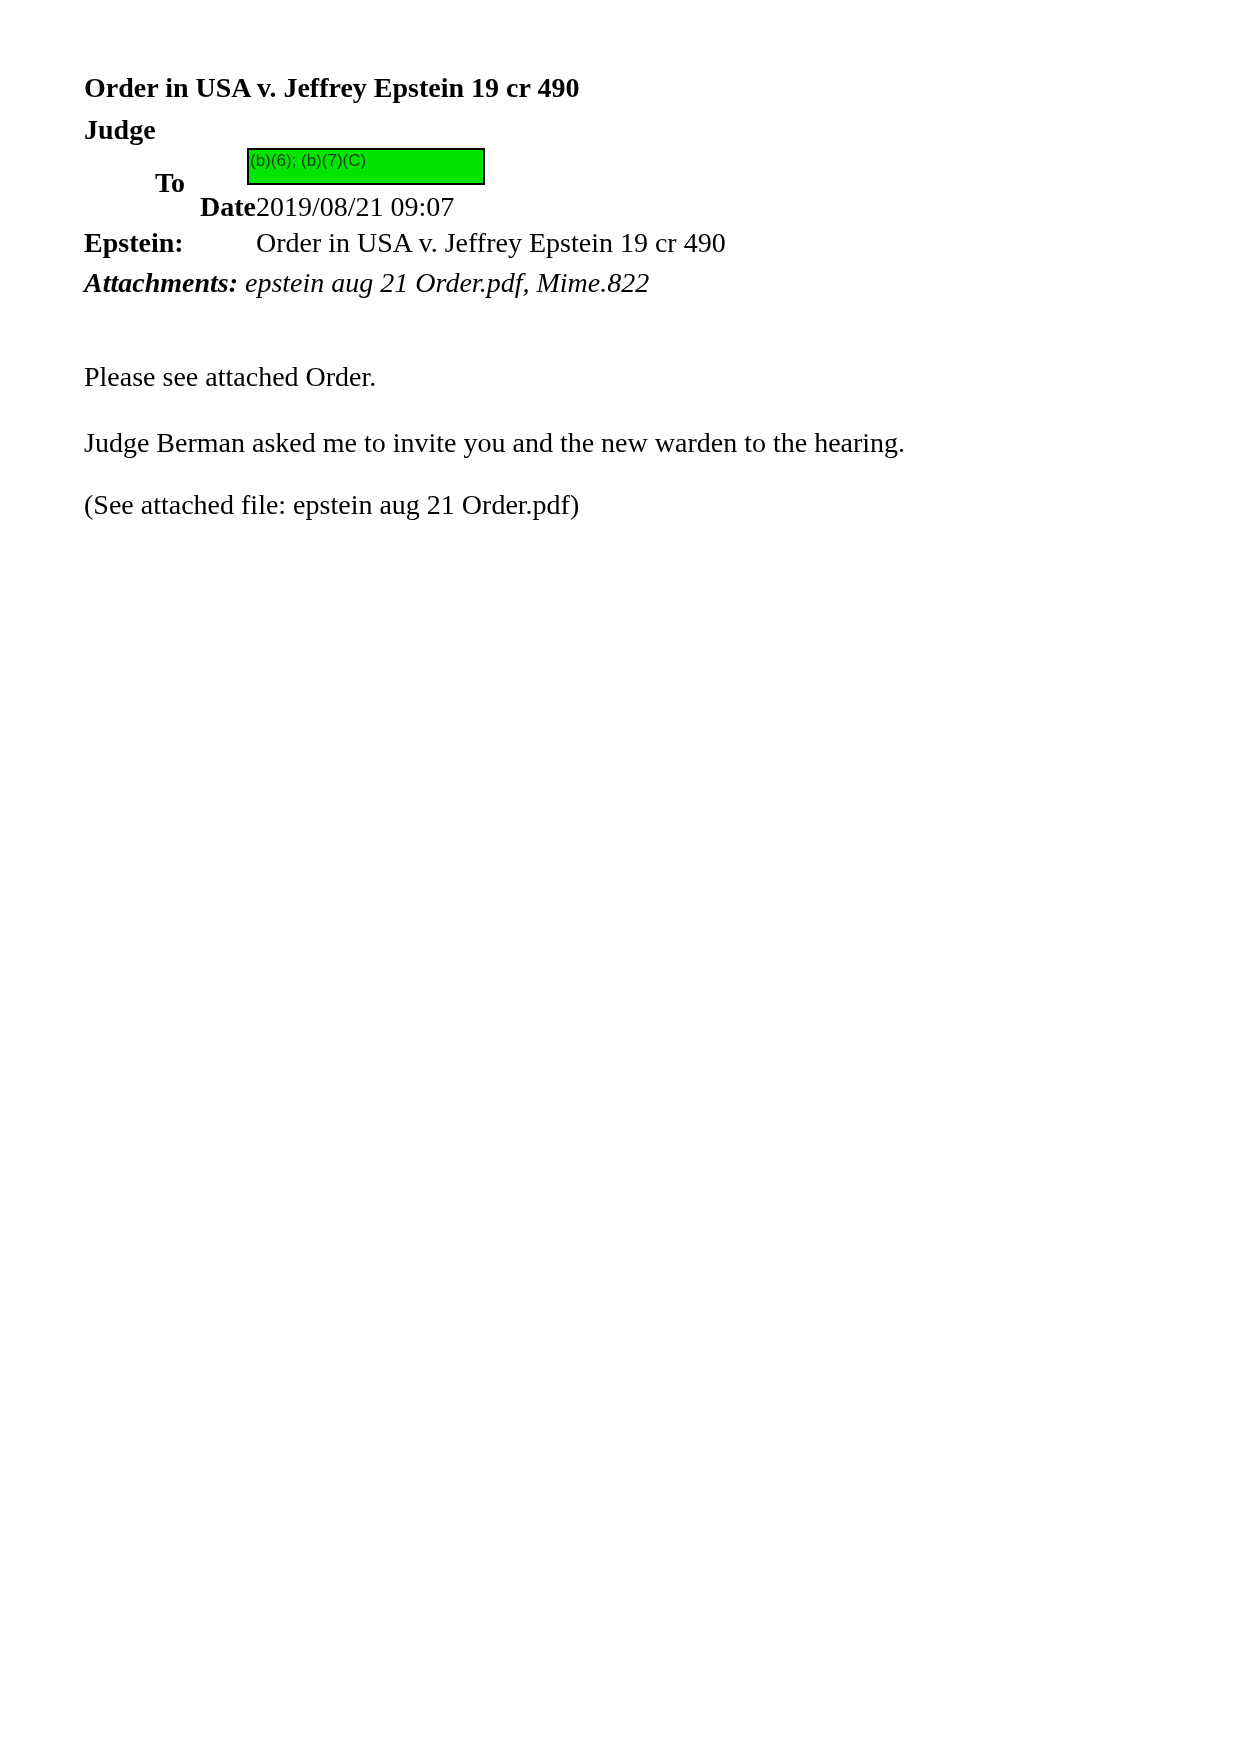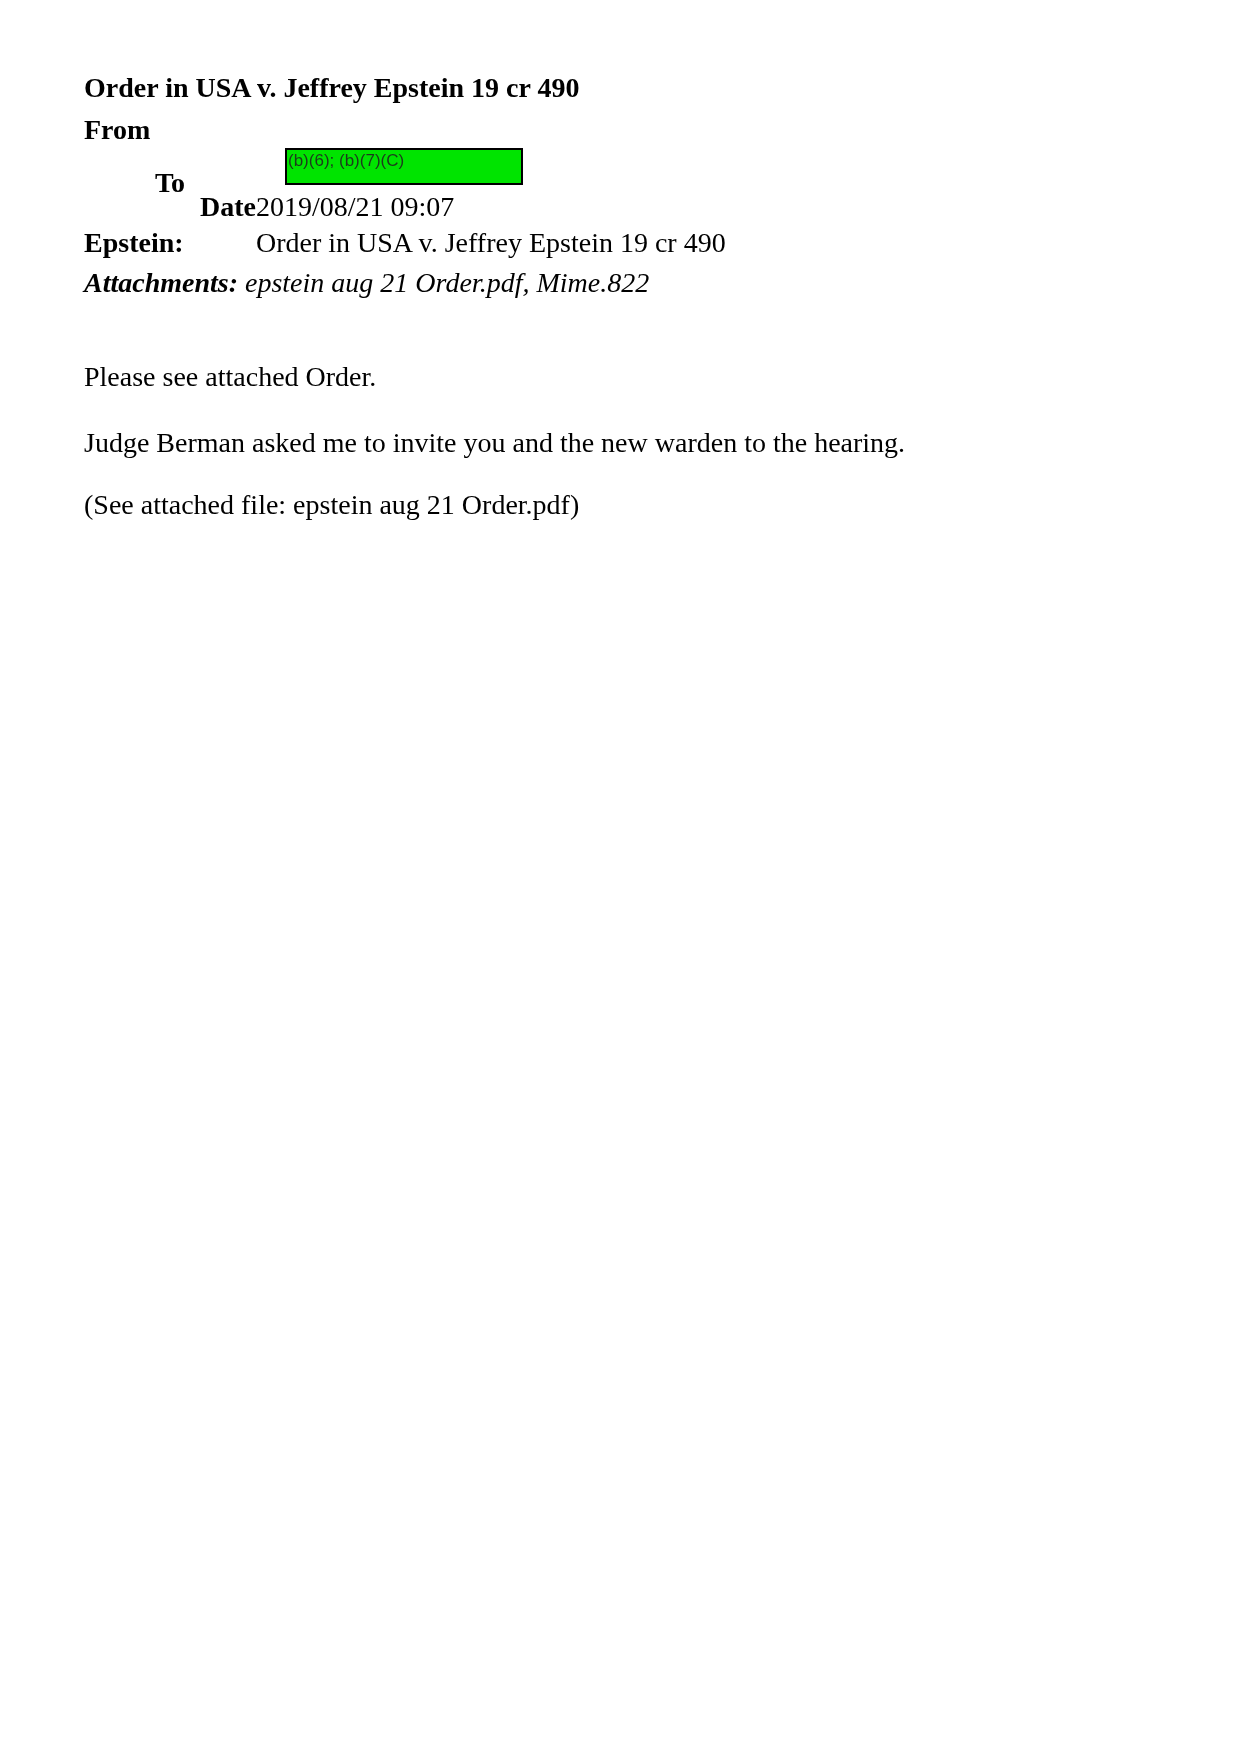--- a/index.html
+++ b/index.html
@@ -51,21 +51,20 @@
     height: 37px;
     box-sizing: border-box;
     background: #00e400;
     border: 2px solid #000000;
     font-family: "Liberation Sans", sans-serif;
     font-size: 17px;
     line-height: 20px;
     color: #1c3a1c;
     padding: 1px 0 0 1px;
     overflow: hidden;
-    margin-left: 38px;
   }
   .bodyp {
     position: absolute;
     left: 84px;
     margin: 0;
     font-size: 28px;
     line-height: 34px;
     white-space: nowrap;
   }
   .p1 { top: 360px; }
@@ -83,21 +82,21 @@
   }
 </style>
 </head>
 <body>
 
 <div class="page">
 
   <h1 class="title">Order in USA v. Jeffrey Epstein 19 cr 490</h1>
 
   <div class="hdr row-from">
-    <span class="hlabel col">From</span>
+    <span class="hlabel col">Judge</span>
   </div>
 
   <div class="hdr row-to">
     <span class="hlabel col">To</span>
   </div>
 
   <div class="redaction-box">
     <span>(b)(6); (b)(7)(C)</span>
   </div>
 

